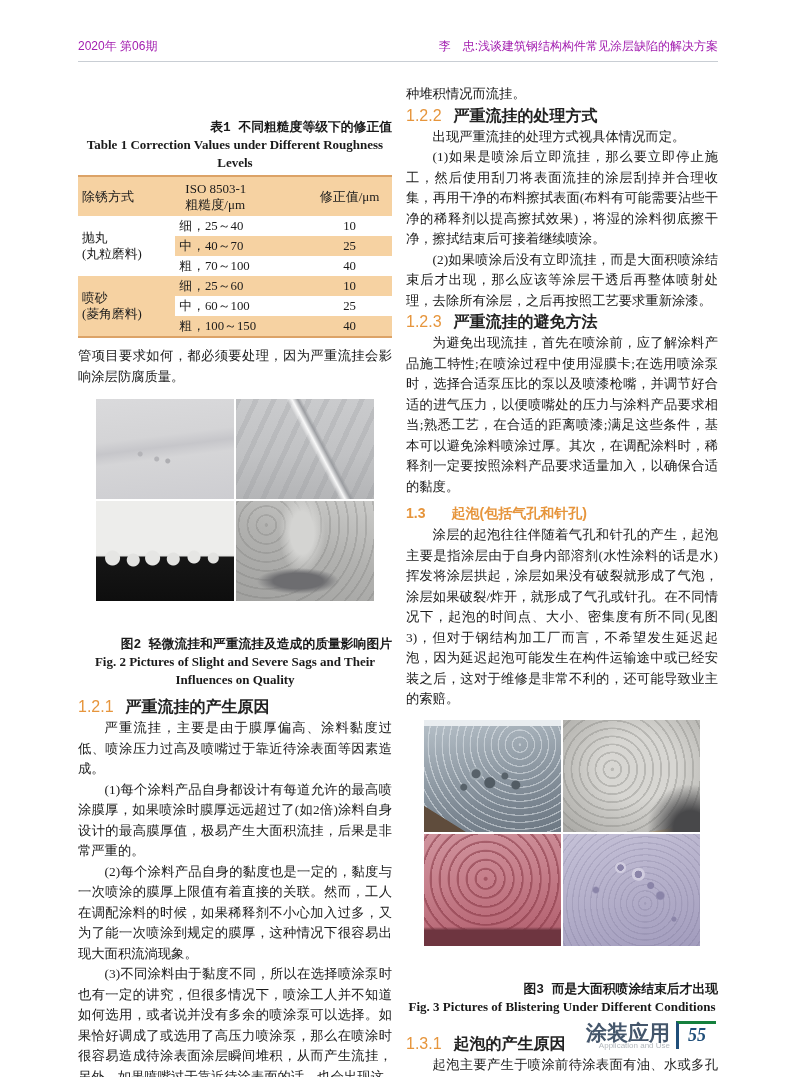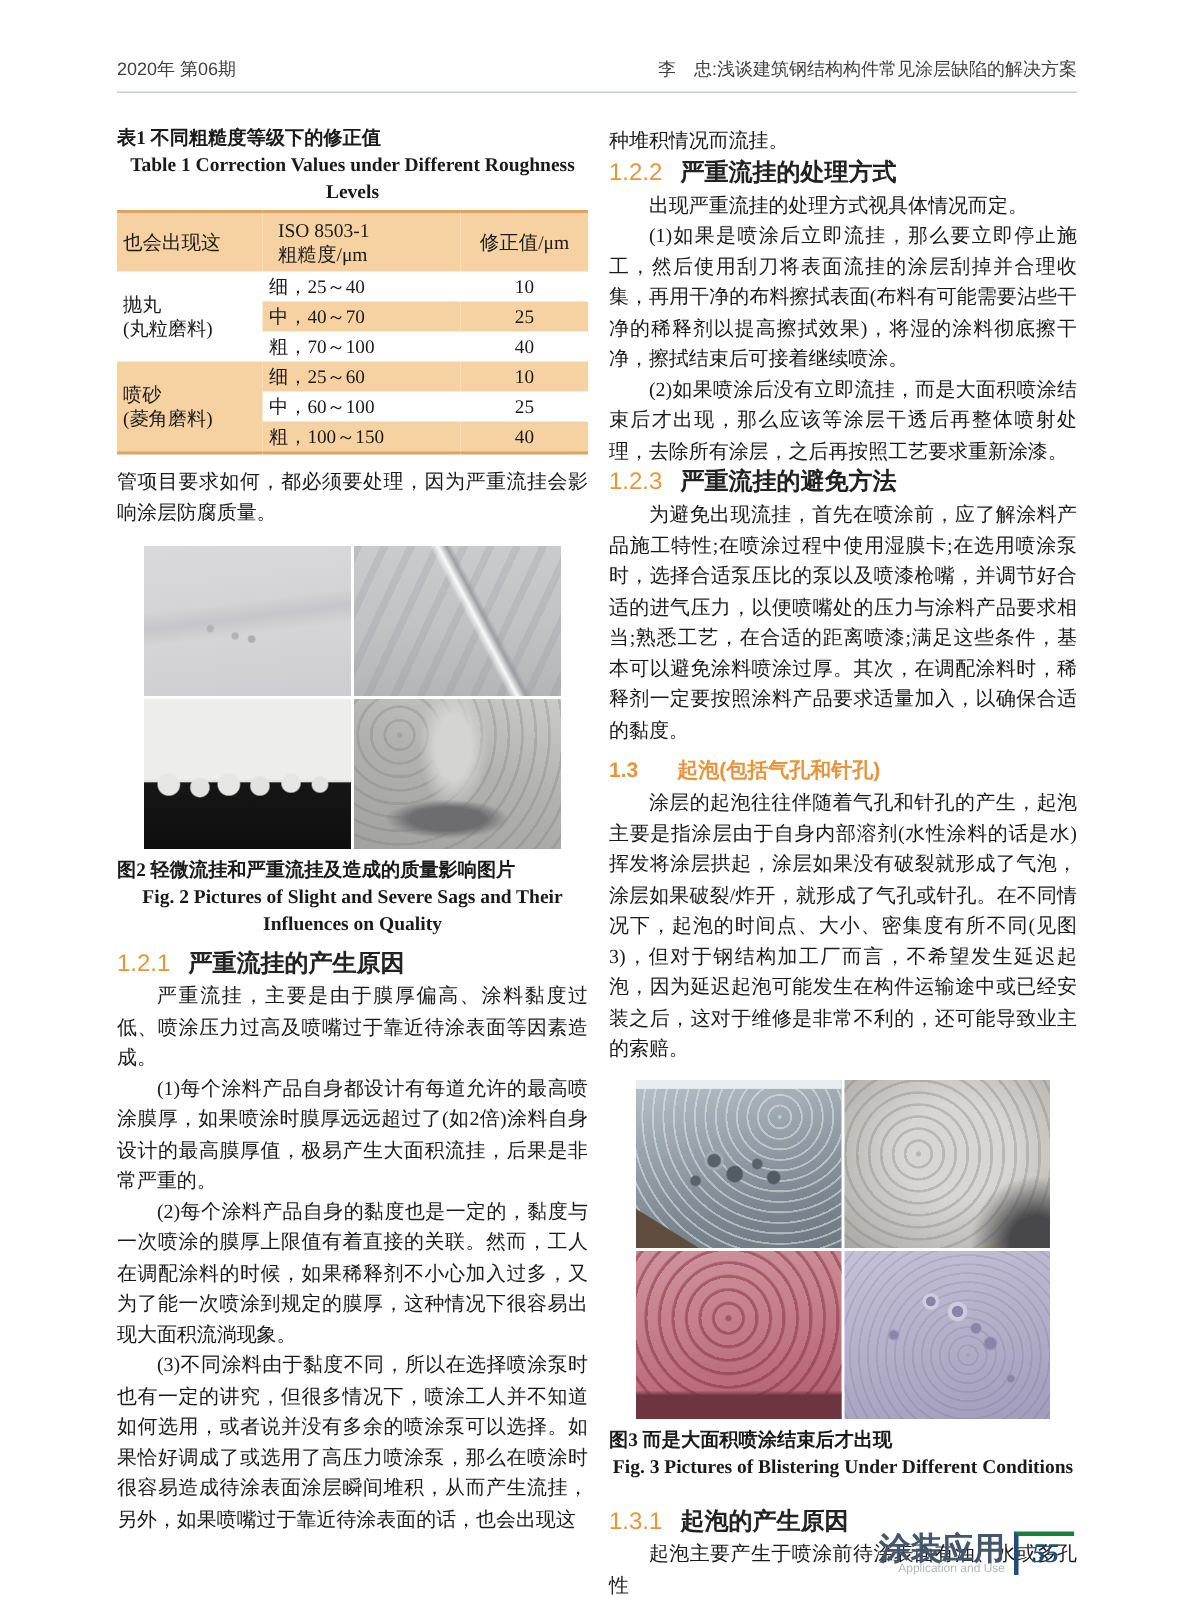--- a/index.html
+++ b/index.html
@@ -7,32 +7,32 @@
   .page {
     position:relative; width:794px; height:1077px; background:#ffffff;
     font-family:"Liberation Serif","DejaVu Serif",serif;
     color:#1a1a1a; overflow:hidden;
   }
   
   .runhead {
     position:absolute; left:78px; top:38px; width:640px;
     display:flex; justify-content:space-between; align-items:flex-end;
     font-family:"Liberation Sans","DejaVu Sans",sans-serif;
-    font-size:12px; color:#404040; padding-bottom:6px;
+    font-size:12px; color:#a21caf; padding-bottom:6px;
     border-bottom:1px solid #c9ced4;
   }
   
   .col { position:absolute; top:84px; width:314px; font-size:13.3px; line-height:20.5px; text-align:justify; }
   .col-left  { left:78px; }
   .col-right { left:406px; width:312px; }
   p.body { text-indent:2em; }
   p.noindent { text-indent:0; }
   
-  .cap-cn { text-align:left; font-family:Liberation Serif, serif;
-            font-weight:bold; font-size:12.8px; line-height:17px; text-indent:0; }
+  .cap-cn { text-align:right; font-family:Liberation Mono, monospace;
+            font-weight:bold; font-size:12.8px; line-height:17px; text-indent:0;margin-top:35px; }
   .cap-en { text-align:center; font-family:"Liberation Serif","DejaVu Serif",serif;
             font-weight:bold; font-size:13px; line-height:17.5px; text-indent:0; }
   
   table.t1 { width:100%; border-collapse:collapse; margin-top:4px;
              font-size:12.8px; line-height:16px;
              border-top:2px solid #dca367; border-bottom:2px solid #dca367; }
   table.t1 td { padding:2px 4px; vertical-align:middle; }
   td.shade { background:#f6d2a2; }
   td.c1 { width:31%; padding-left:8px; }
   td.c2 { width:42%; padding-left:26px; }
@@ -127,21 +127,21 @@
 
   <div class="col col-left">
 
     <div class="cap-cn">表1  不同粗糙度等级下的修正值</div>
     <div class="cap-en">Table 1  Correction Values under Different Roughness</div>
     <div class="cap-en">Levels</div>
 
     <table class="t1">
       <tbody>
           <tr class="hdr">
-        <td class="c1 shade">也会出现这</td>
+        <td class="c1 shade">除锈方式</td>
         <td class="c2 shade" style="padding-left:10px;">
           <div>ISO 8503-1</div>
           <div>粗糙度/μm</div>
         </td>
         <td class="c3 shade">修正值/μm</td>
       </tr>
       <tr class="data">
         <td class="c1" rowspan="3">
           <div>抛丸</div>
           <div>(丸粒磨料)</div>

